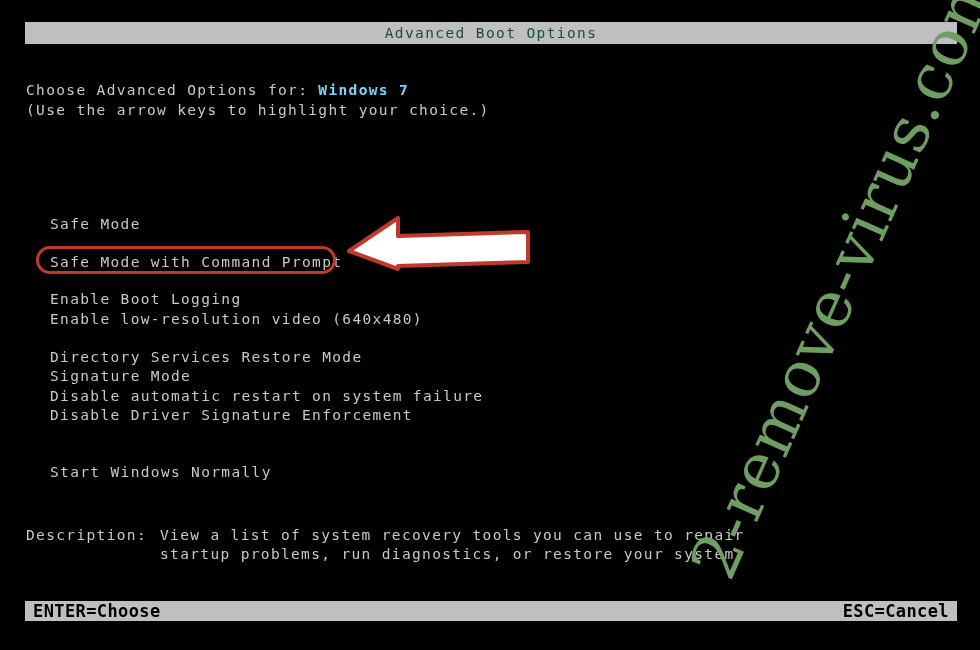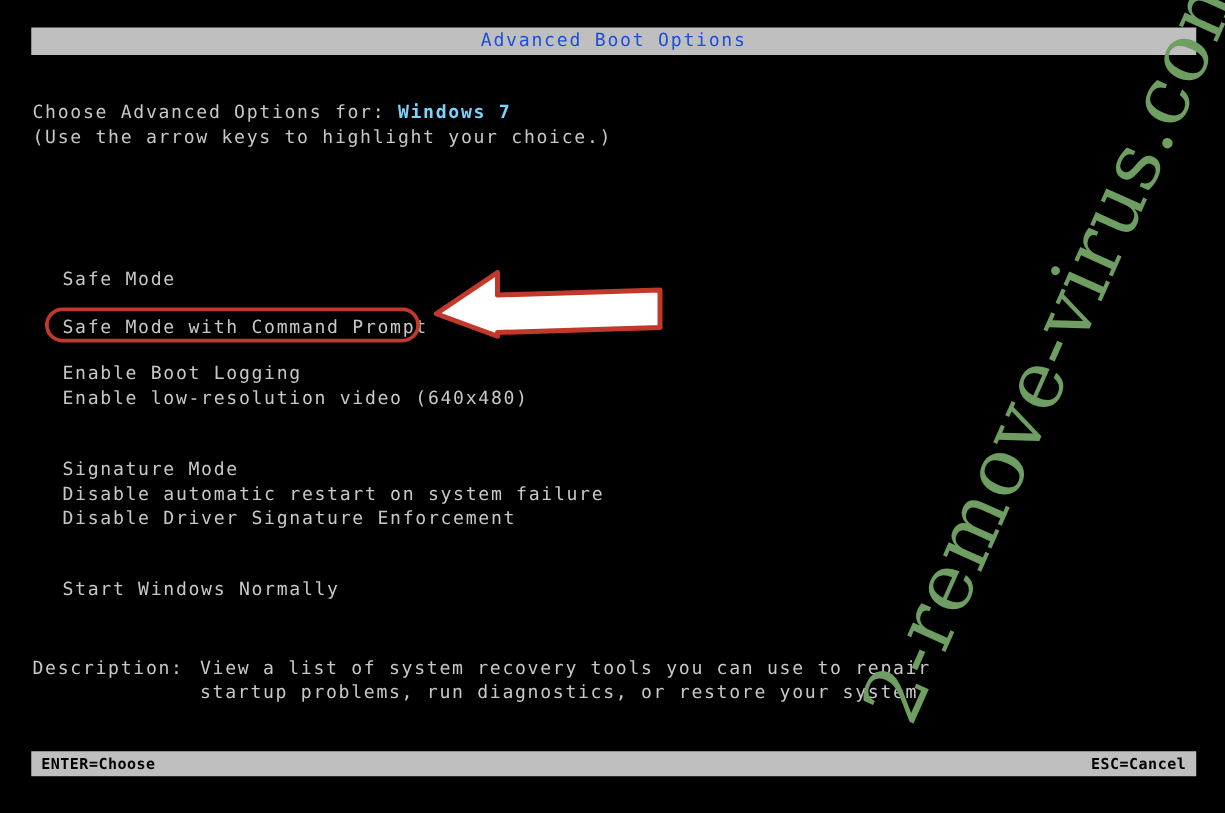--- a/index.html
+++ b/index.html
@@ -22,21 +22,21 @@
     left: 25px;
     top: 22px;
     width: 932px;
     height: 22px;
     background: #bfbfbf;
     display: flex;
     align-items: center;
     justify-content: center;
   }
   #title-bar .title-text {
-    color: #1d4ed8;
+    color: #14532d;
     font-size: 14.5px;
     letter-spacing: 1.4px;
     font-family: "DejaVu Sans Mono", "Liberation Mono", monospace;
     white-space: pre;
   }
 
   
   .txt {
     position: absolute;
     color: #c8c8c8;
@@ -105,21 +105,21 @@
     height: 20px;
     background: #bfbfbf;
     display: flex;
     align-items: center;
     justify-content: space-between;
     padding: 0 8px;
     box-sizing: border-box;
   }
   #footer-bar .footer-text {
     color: #000000;
-    font-size: 12px;
+    font-size: 17px;
     letter-spacing: 0.4px;
     font-weight: bold;
     white-space: pre;
     font-family: "DejaVu Sans Mono", "Liberation Mono", monospace;
   }
 
   
   #watermark {
     position: absolute;
     left: 520px;
@@ -154,20 +154,21 @@
   <div class="txt menu-item" id="safe-mode-cmd">Safe Mode with Command Prompt</div>
 
   <div id="highlight-box"></div>
 
   <svg id="pointer-arrow" viewBox="0 0 185 62">
     <polygon points="3,41 52,8 52,26 182,22 182,52 52,56 52,59" fill="#ffffff" stroke="#c0392b" stroke-width="4" stroke-linejoin="round"></polygon>
   </svg>
 
   <div class="txt menu-item" id="boot-logging">Enable Boot Logging</div>
   <div class="txt menu-item" id="low-res-video">Enable low-resolution video (640x480)</div>
+  <div class="txt menu-item" id="dir-services">Directory Services Restore Mode</div>
   <div class="txt menu-item" id="debugging-mode">Signature Mode</div>
   <div class="txt menu-item" id="disable-auto-restart">Disable automatic restart on system failure</div>
   <div class="txt menu-item" id="disable-driver-sig">Disable Driver Signature Enforcement</div>
 
   <div class="txt menu-item" id="start-normally">Start Windows Normally</div>
 
   <div class="txt" id="desc-label">Description:</div>
   <div class="txt" id="desc-line-1">View a list of system recovery tools you can use to repair</div>
   <div class="txt" id="desc-line-2">startup problems, run diagnostics, or restore your system.</div>
 

